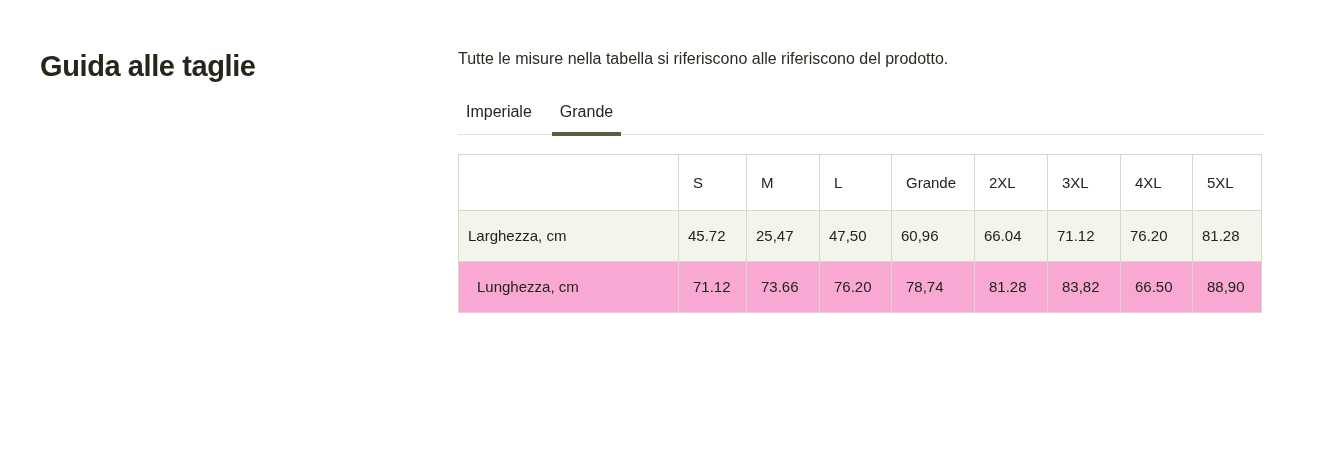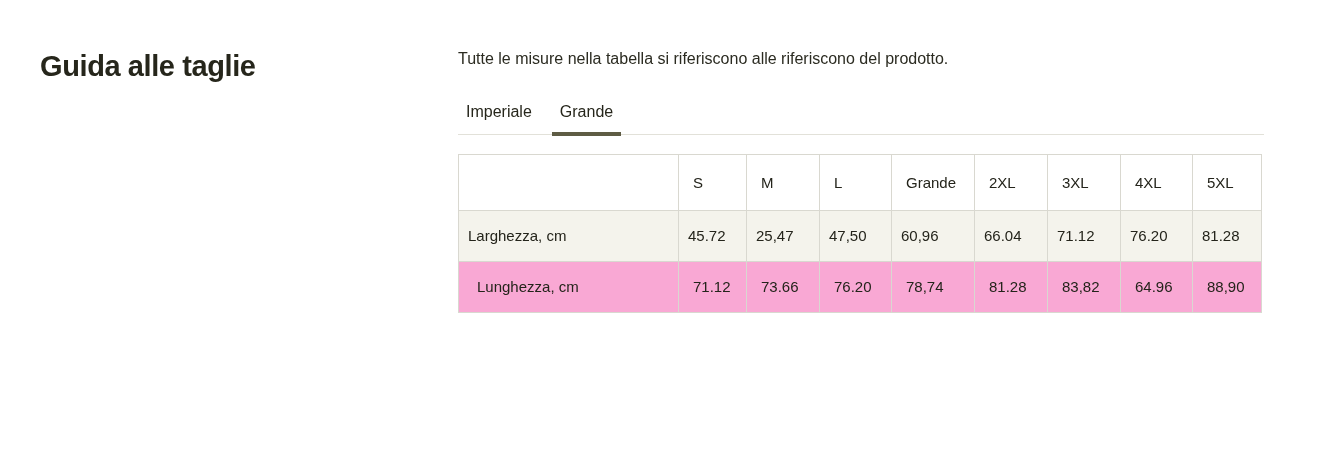--- a/index.html
+++ b/index.html
@@ -158,20 +158,20 @@
           <td>81.28</td>
         </tr>
         <tr class="plain">
           <td class="row-label">Lunghezza, cm</td>
           <td>71.12</td>
           <td>73.66</td>
           <td>76.20</td>
           <td>78,74</td>
           <td>81.28</td>
           <td>83,82</td>
-          <td>64.96</td>
+          <td>66.50</td>
           <td>88,90</td>
         </tr>
       </tbody>
     </table>
 
   </div>
 </div>
 
 </body></html>

